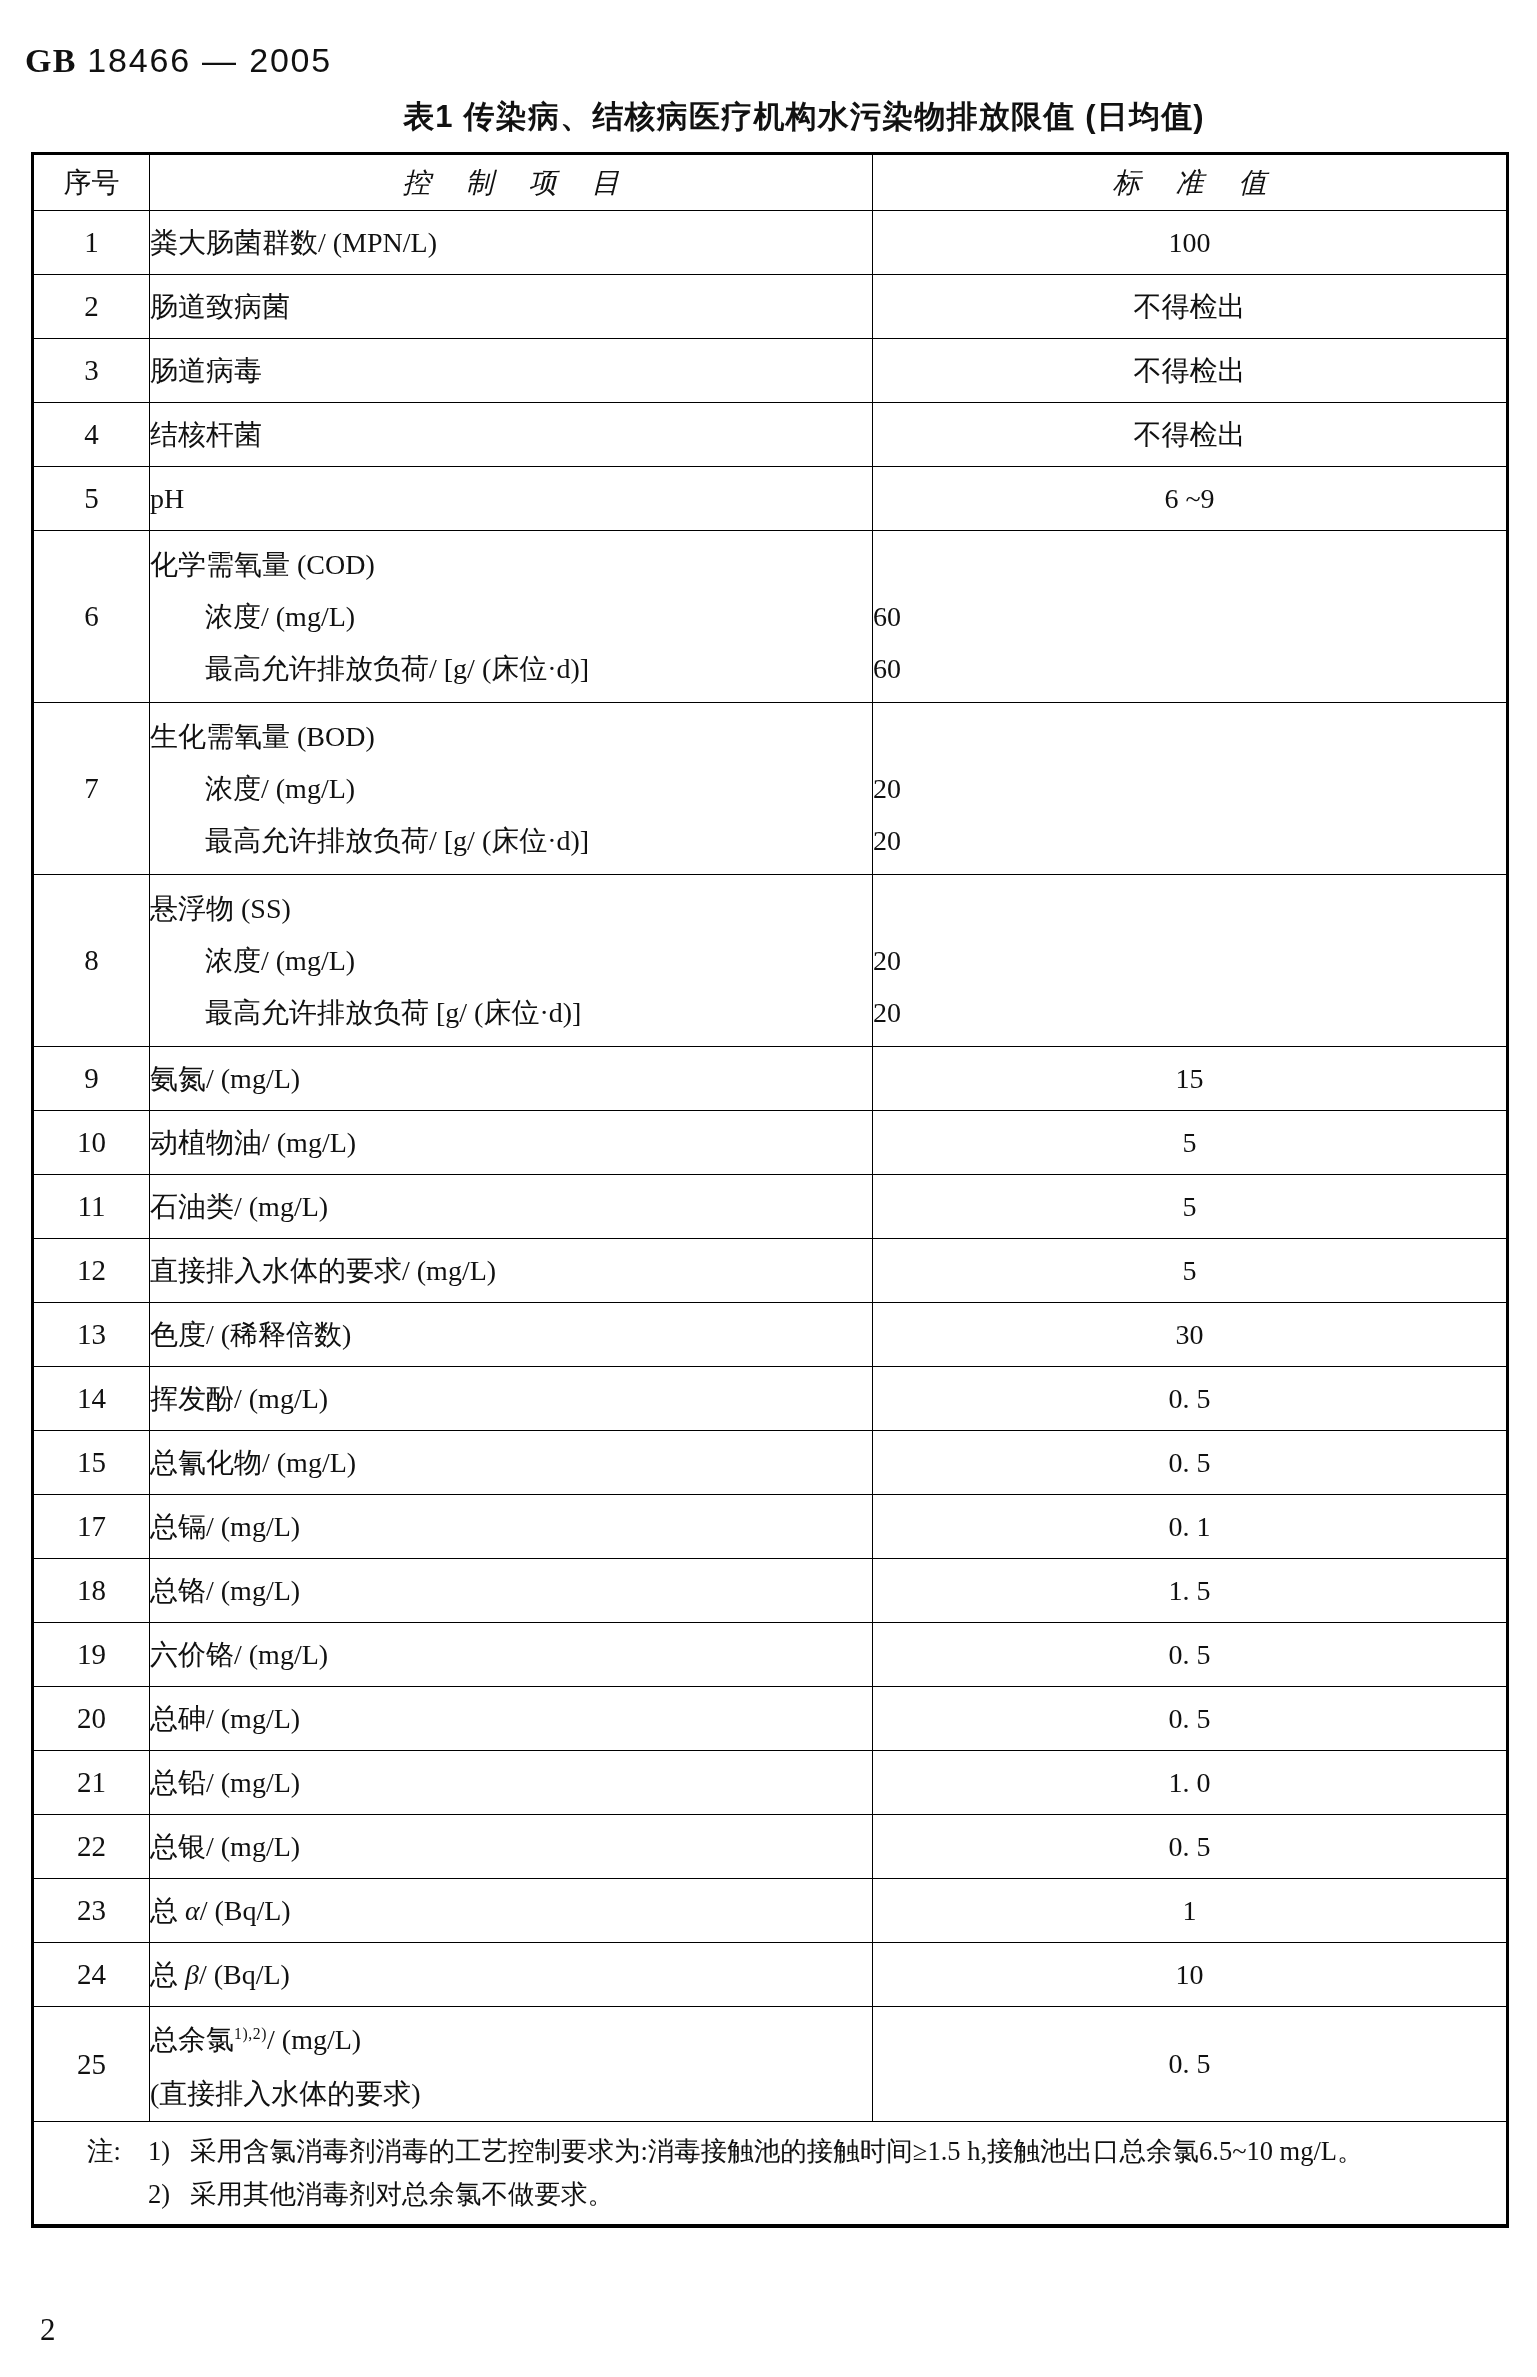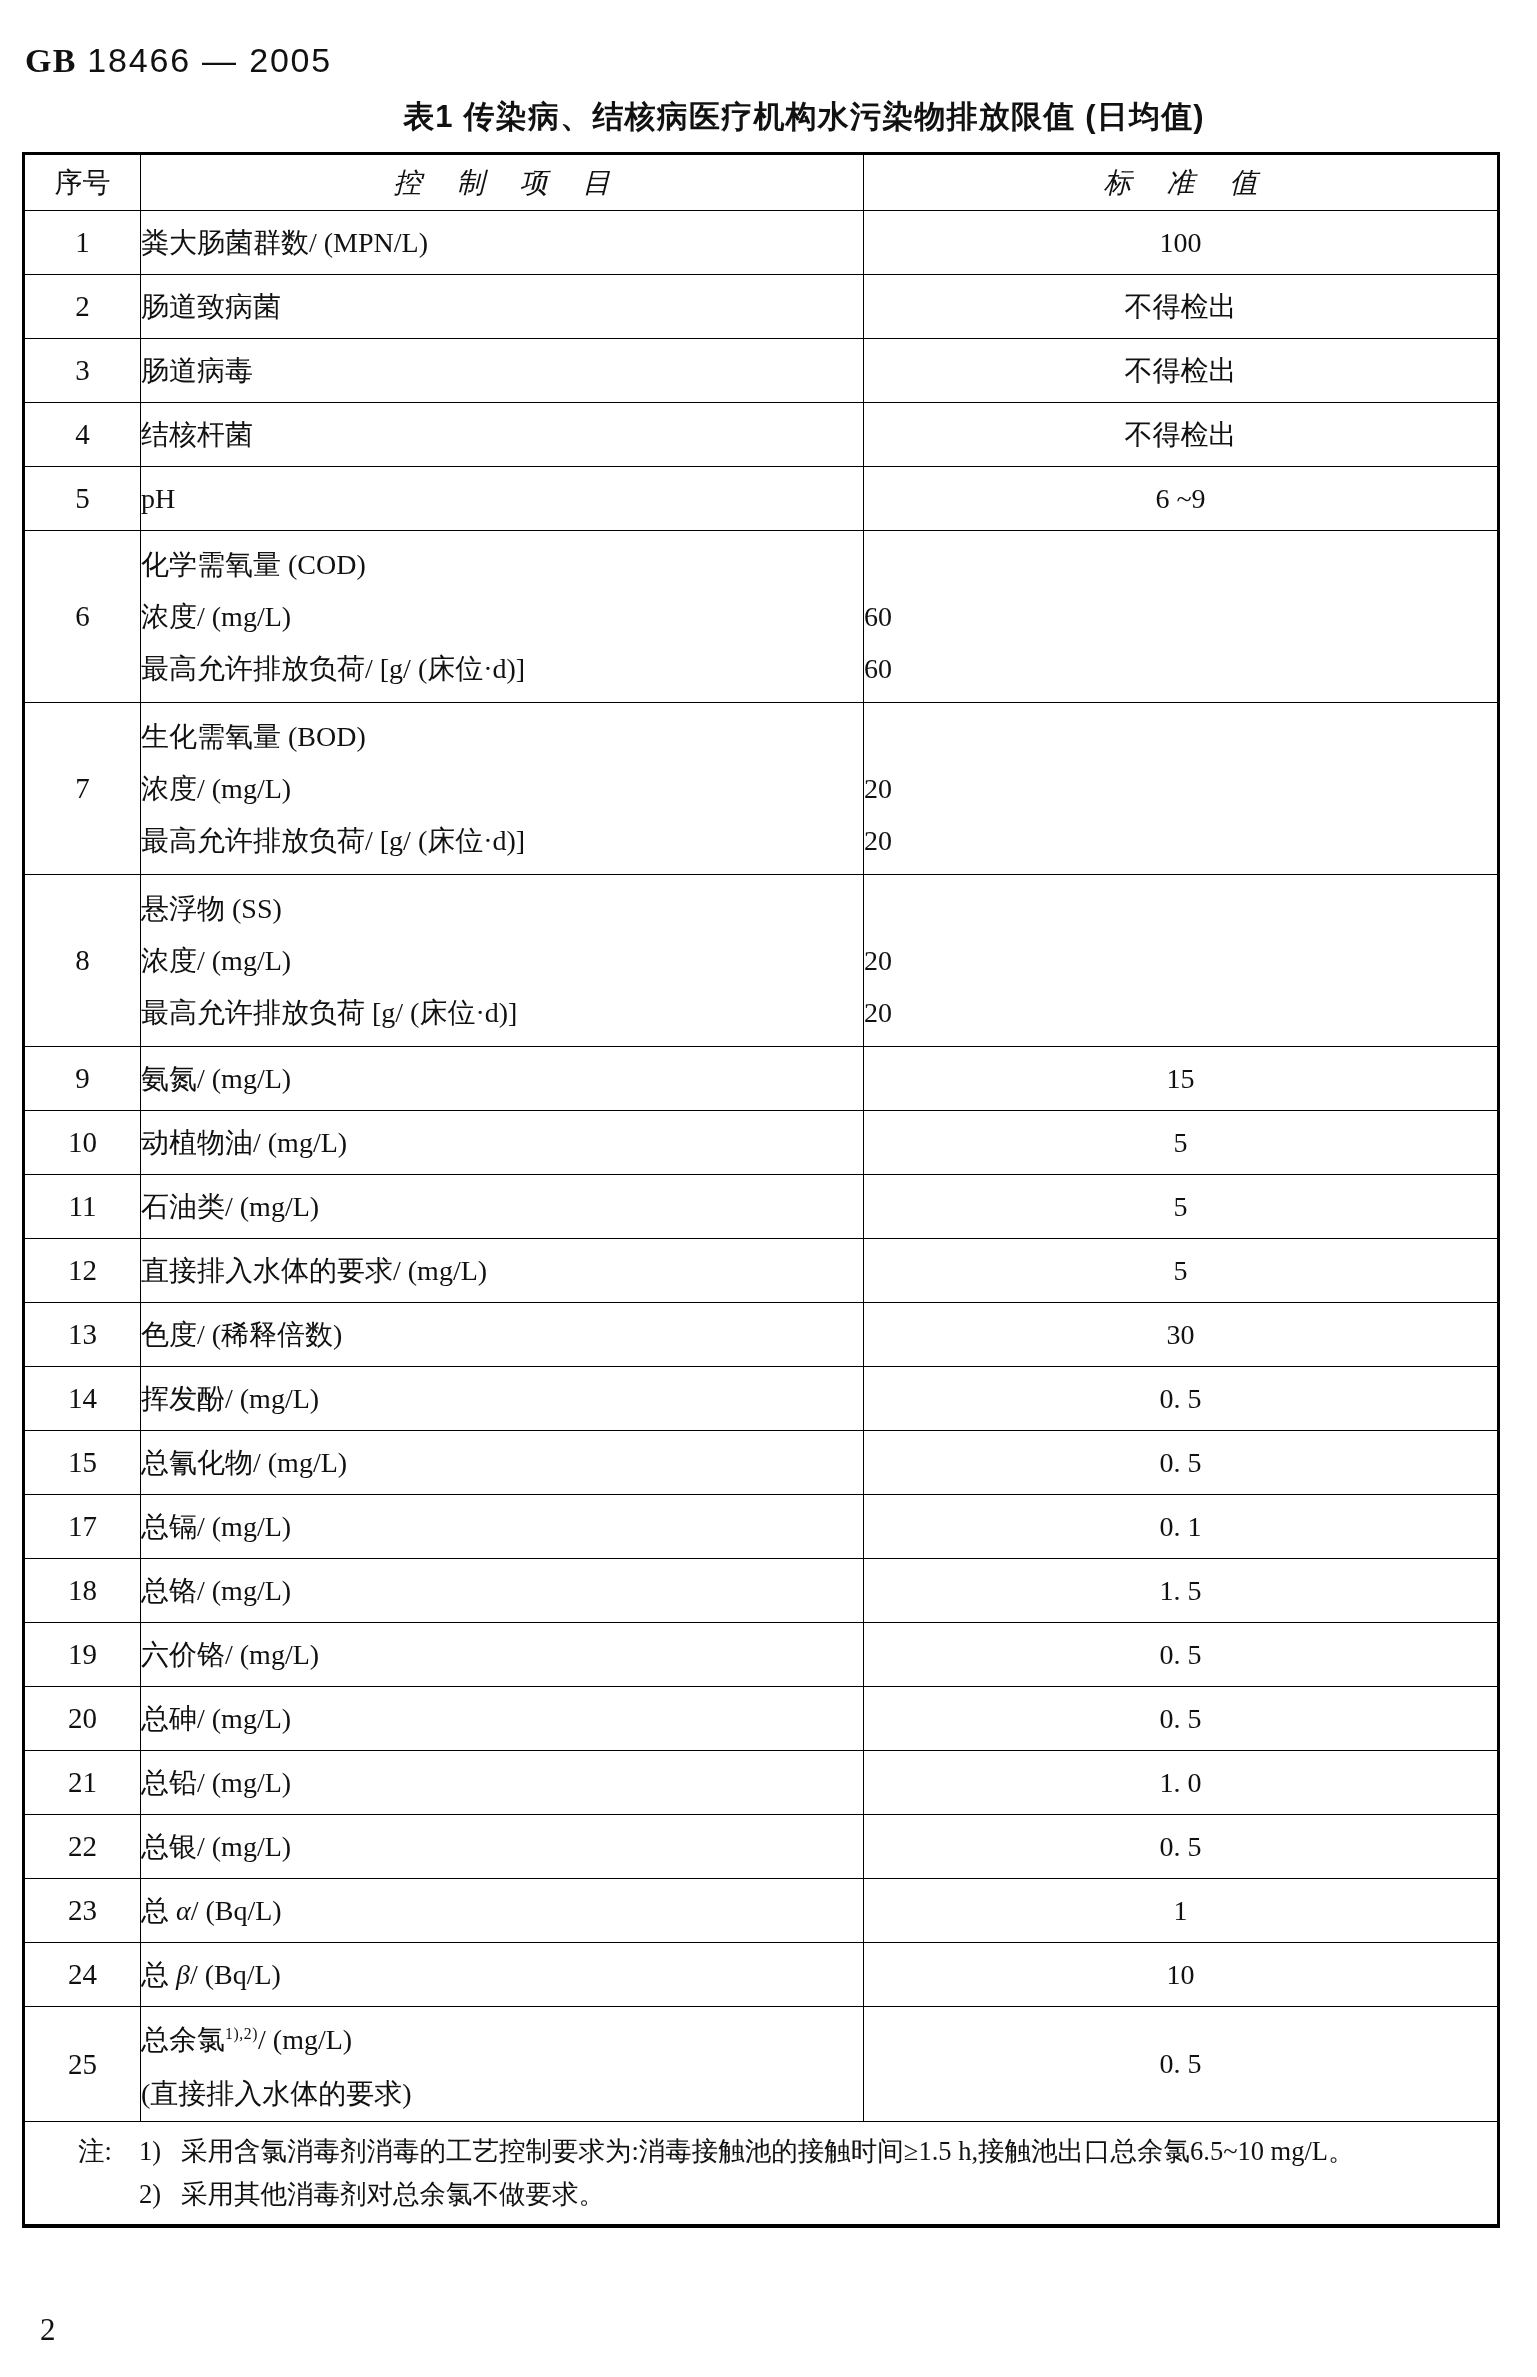--- a/index.html
+++ b/index.html
@@ -42,21 +42,21 @@
     font-family:"Liberation Sans","DejaVu Sans",sans-serif;
     font-weight:bold;
     font-size:31px;
     line-height:1.4;
     letter-spacing:1.2px;
     margin-left:35px;
   }
   table.std{
     position:absolute;
     top:152px;
-    left:22px;
+    left:31px;
     width:1475px;
     border-collapse:collapse;
     table-layout:fixed;
     border:3px solid #000;
     border-bottom-width:4.8px;
     font-size:28px;
   }
   table.std col.c-no{width:117px;}
   table.std col.c-item{width:723px;}
   table.std col.c-value{width:635px;}
@@ -70,21 +70,21 @@
   tr.head-row th{font-size:28px;}
   .th-wide{letter-spacing:1.25em; text-indent:1.25em; text-align:center;font-style:italic;}
   .th-no{text-align:center;}
   tr.single{height:64px;}
   tr.triple{height:172px;}
   tr.double{height:114px;}
   td.cell-no{text-align:center; font-size:29px;}
   td.cell-item{padding-left:51px; text-align:left;}
   td.cell-value{text-align:center;margin-left:26px;}
   .item-line{line-height:52px; white-space:nowrap;}
-  .item-line.ind{}
+  .item-line.ind{margin-left:55px;}
   .value-line{line-height:52px; text-align:left;}
   tr.double td.cell-item .item-line{line-height:54px;}
   sup{font-size:15.7px; vertical-align:super; letter-spacing:0.6px;}
   i{font-style:italic;}
   tr.notes-row{height:104px;}
   td.cell-notes{padding:10.8px 18px 10.8px 0; font-size:26.5px;}
   .note-line{line-height:43px; white-space:nowrap;}
   .note-line .note-prefix{display:inline-block; width:61px; padding-left:53px; text-align:left;}
   .note-line .note-marker{display:inline-block; width:42px;}
   .page-number{

